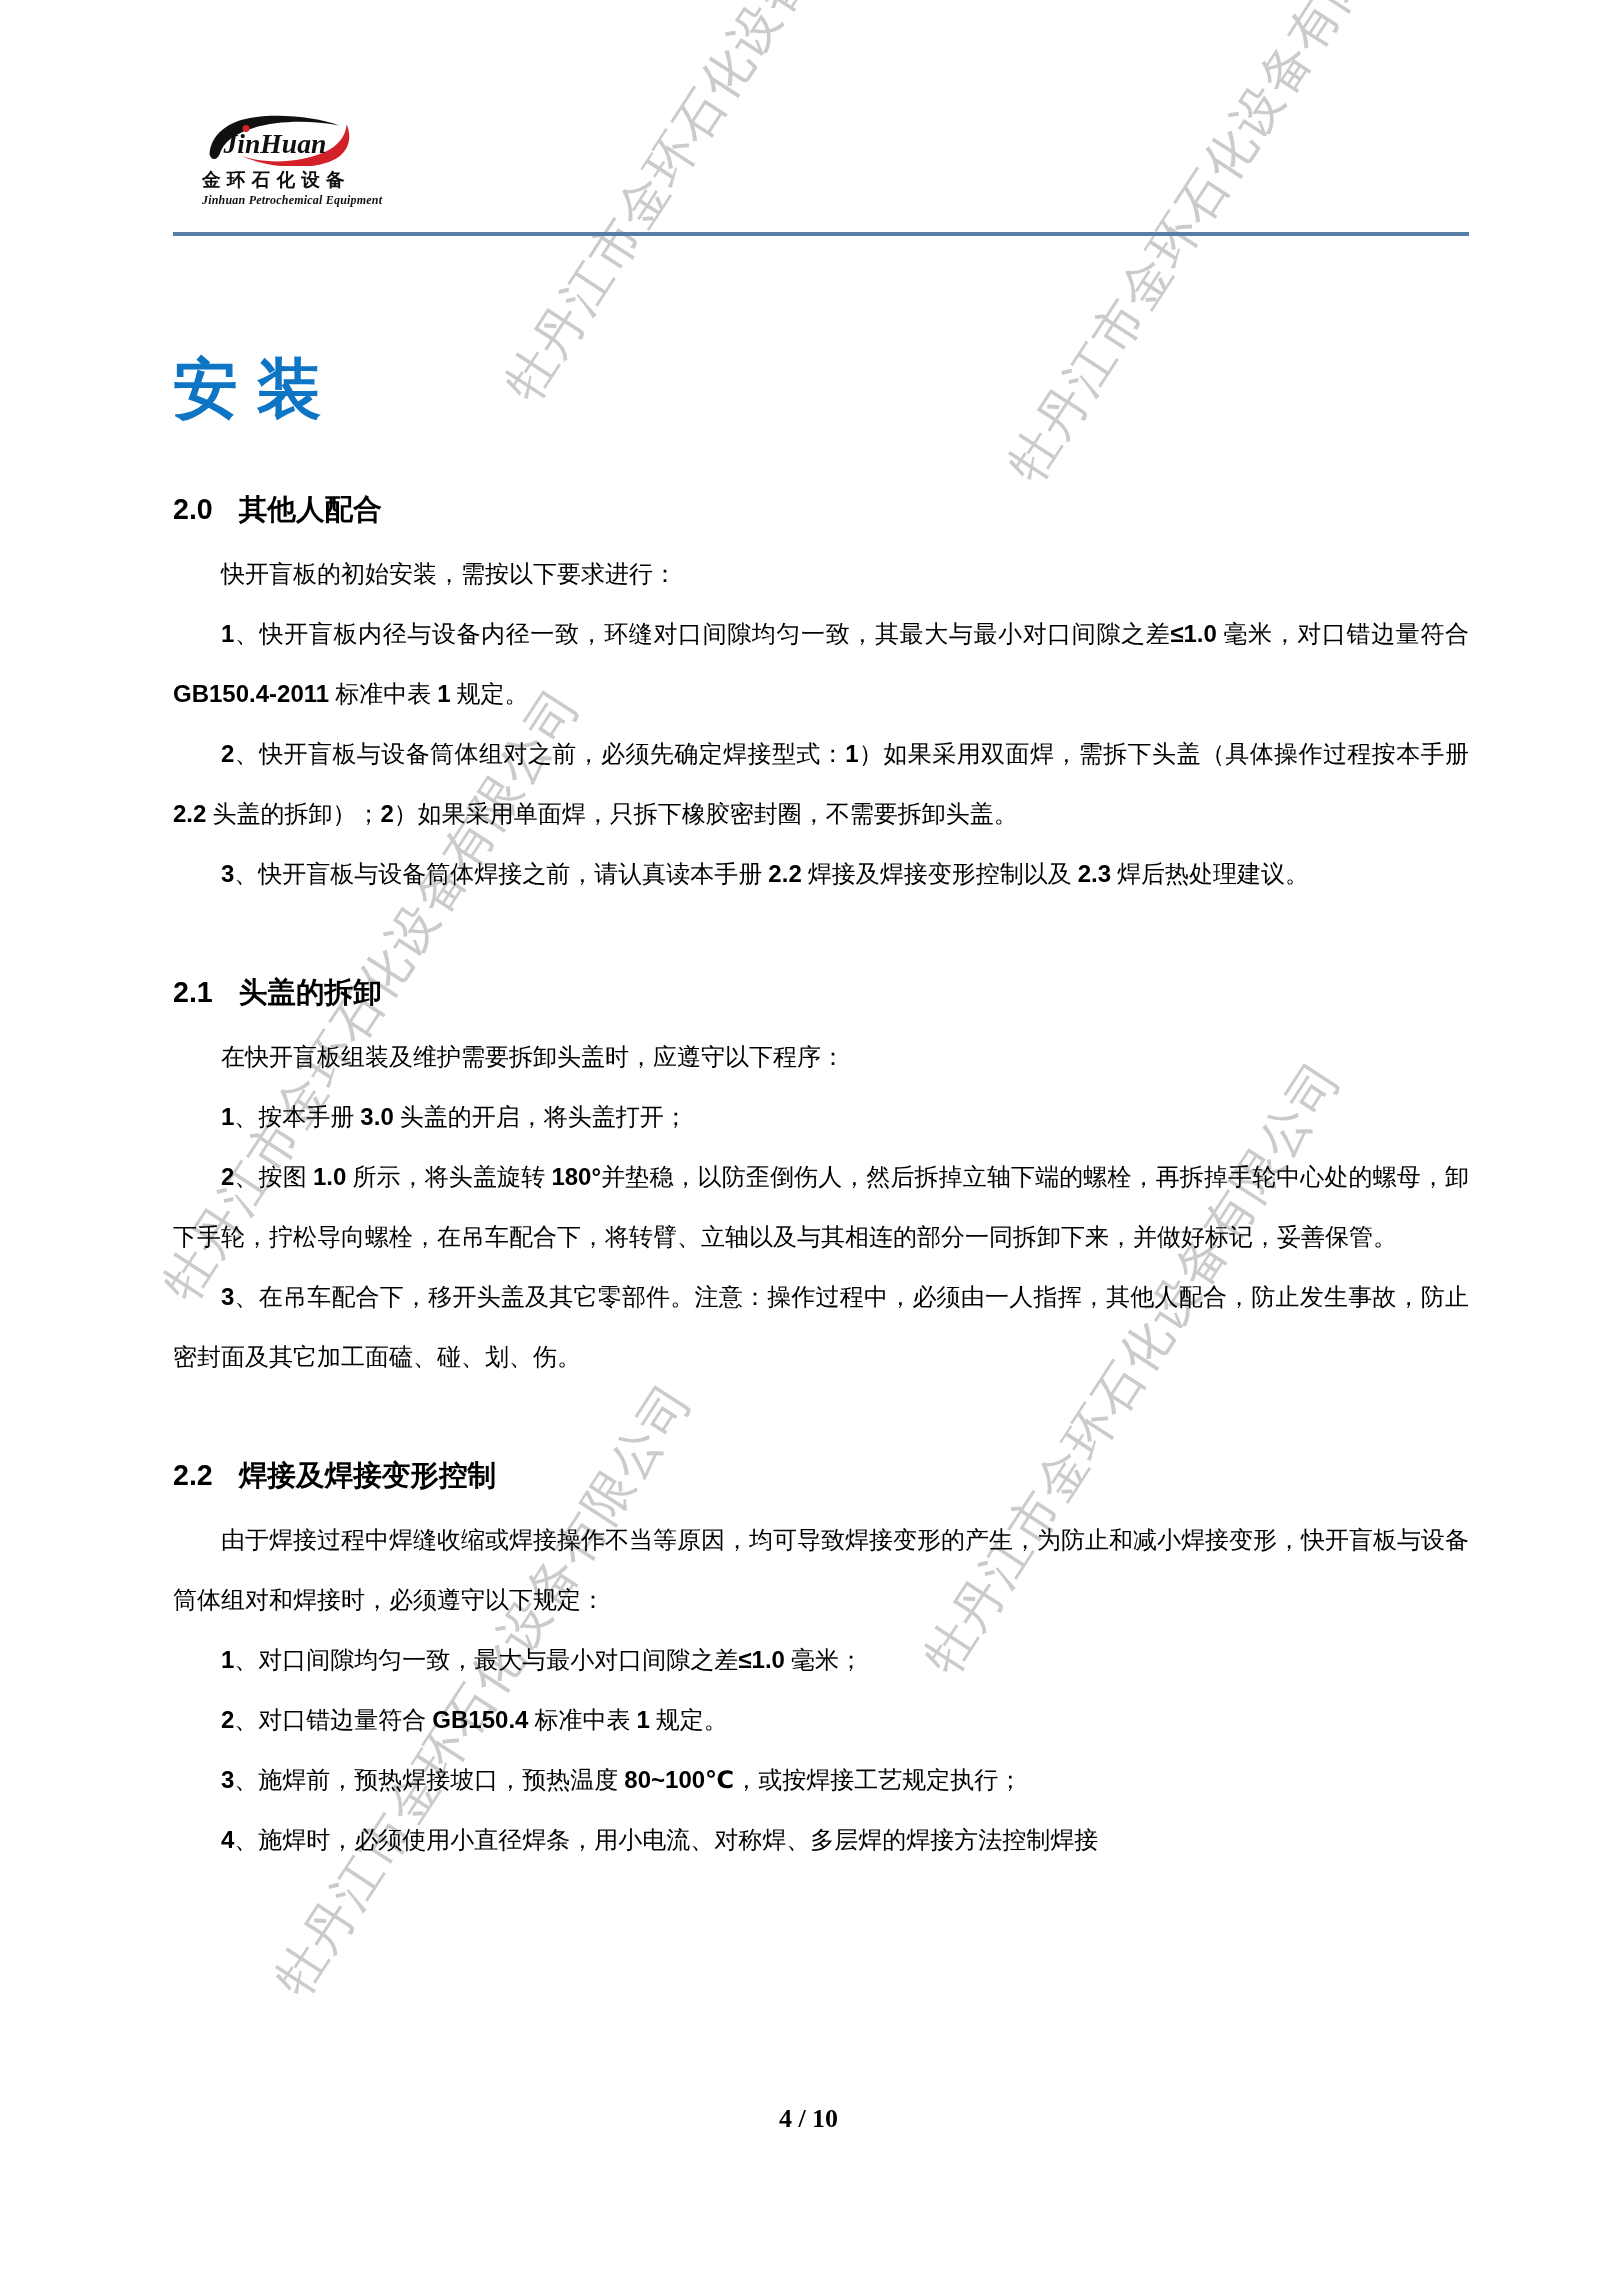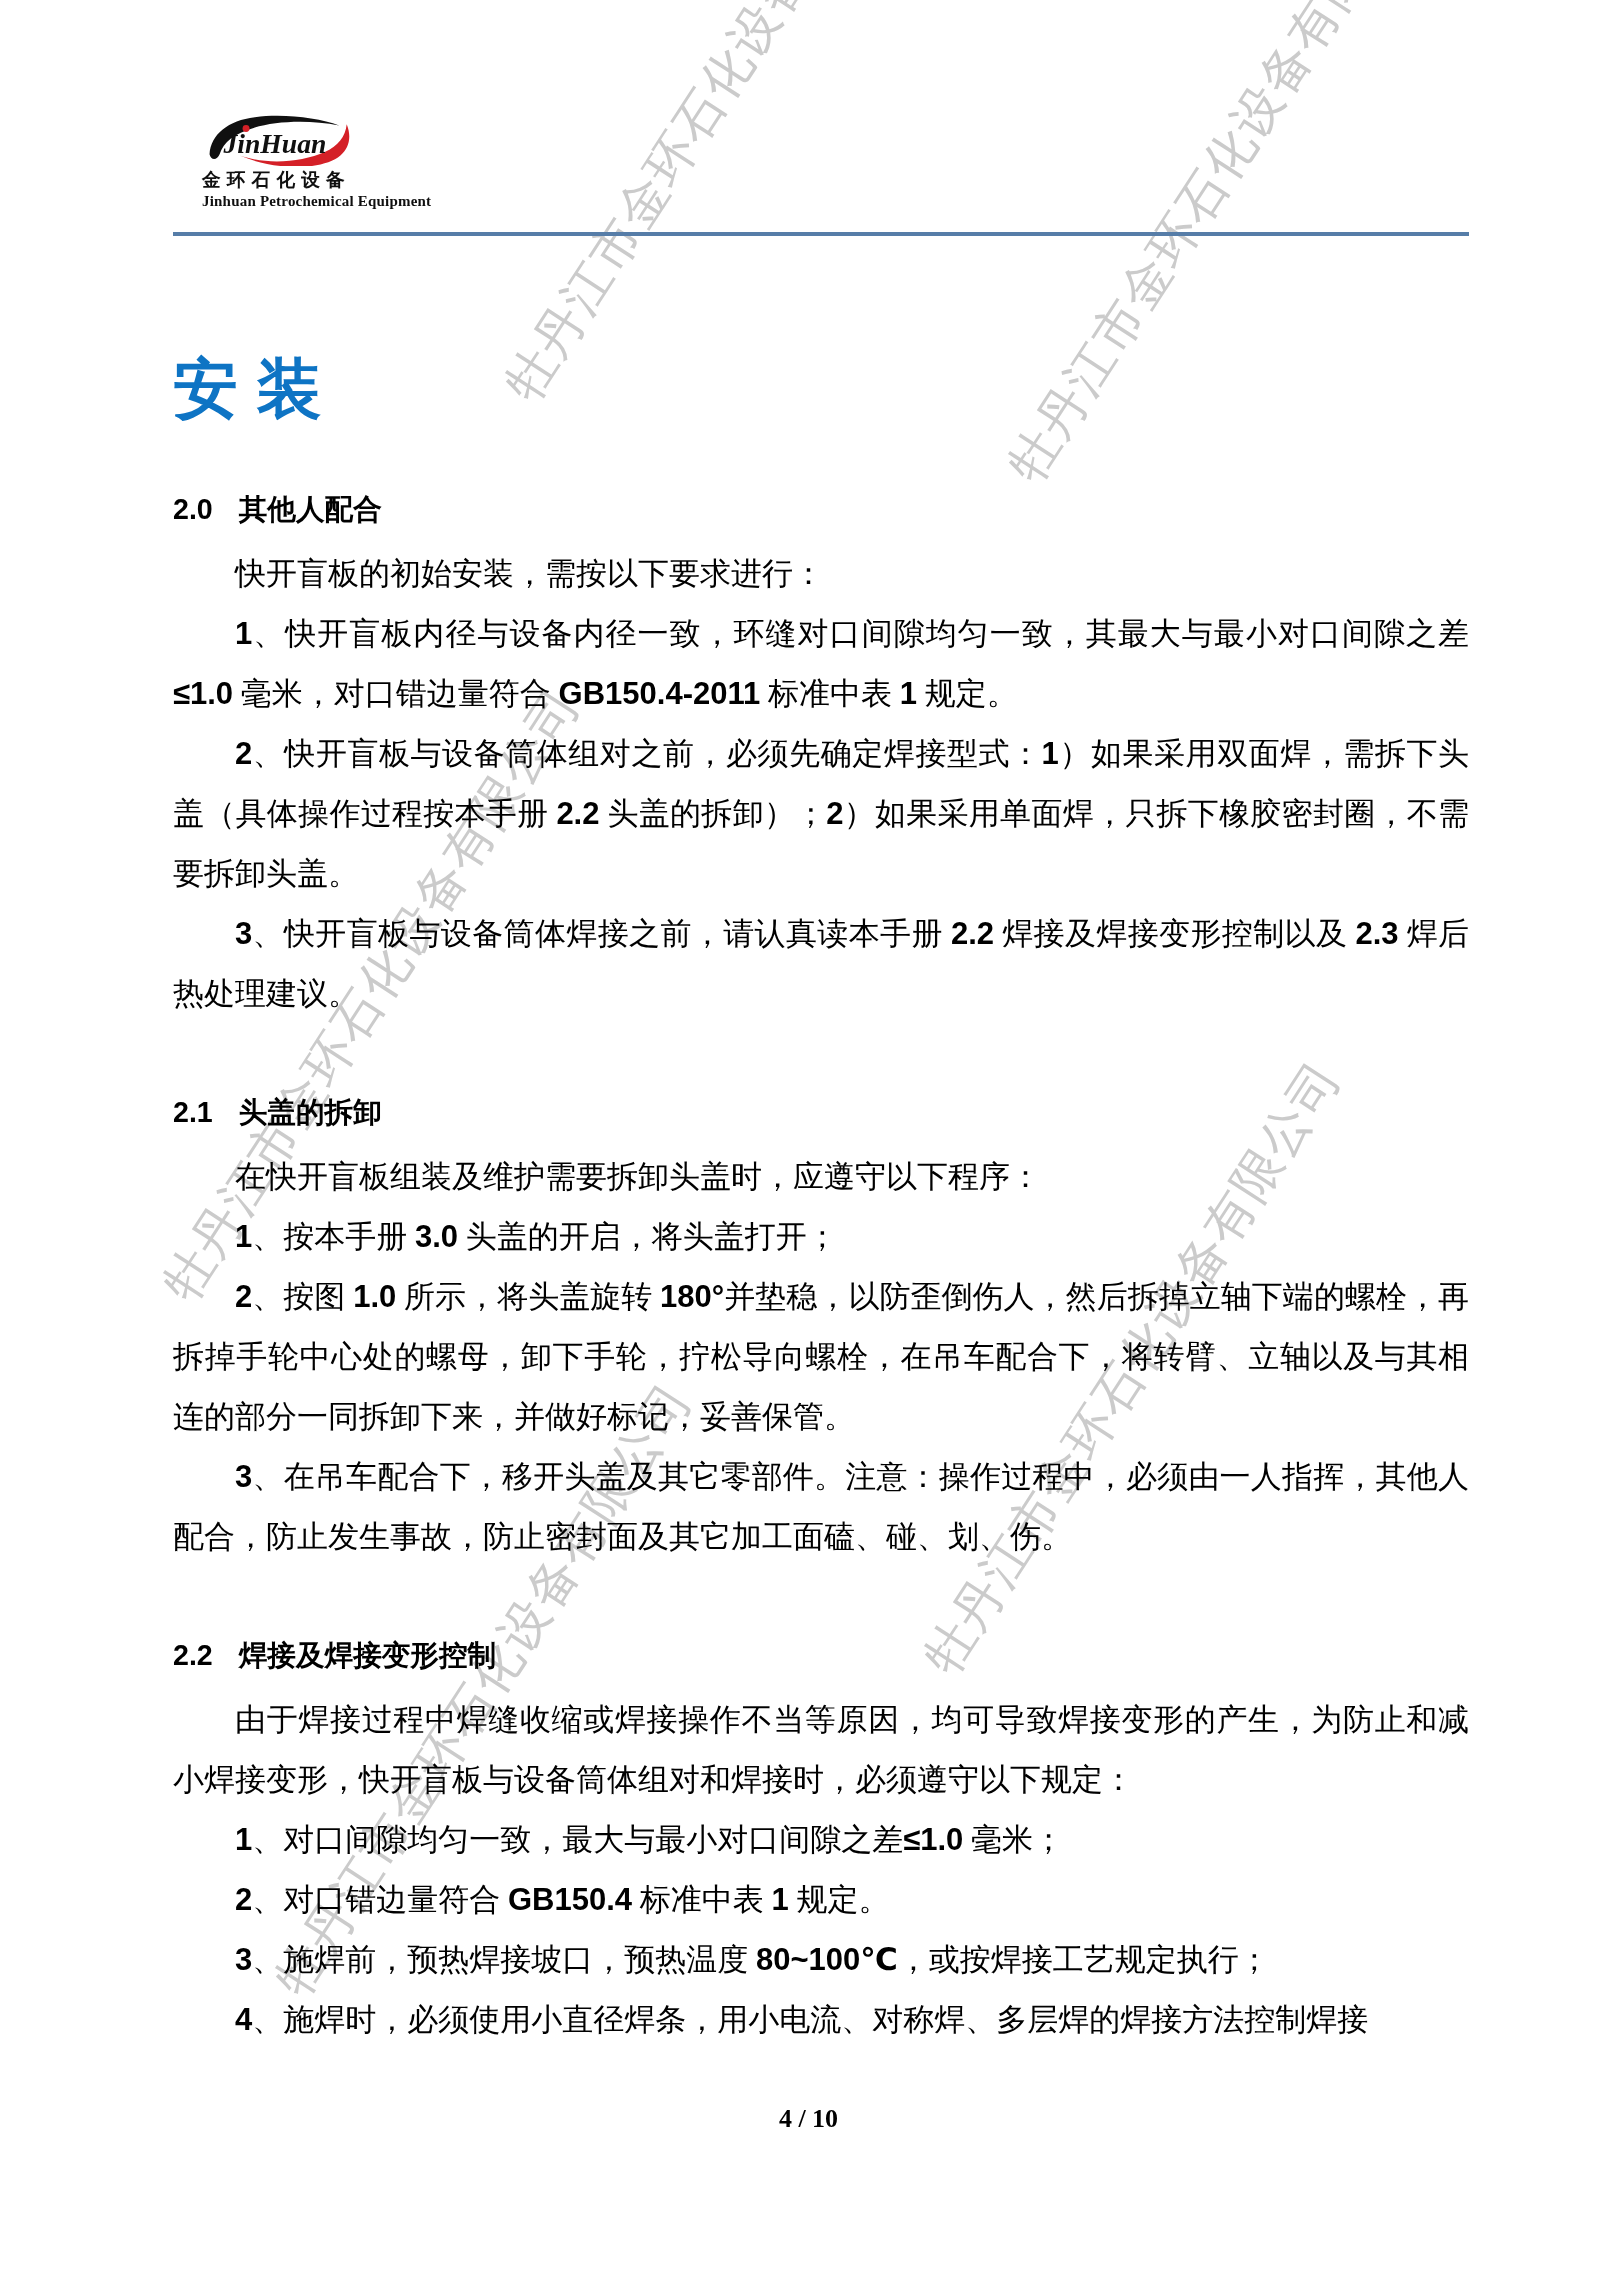--- a/index.html
+++ b/index.html
@@ -42,24 +42,25 @@
     font-family: "Liberation Sans", "DejaVu Sans", sans-serif;
     font-weight: bold;
     font-size: 18.6px;
     letter-spacing: 6.2px;
     white-space: nowrap;
     color: #101010;
   }
   .logo-en {
     font-family: "Liberation Serif", "DejaVu Serif", serif;
     font-weight: bold;
-    font-size: 15px;
+    font-size: 12px;
     letter-spacing: 0.2px;
     white-space: nowrap;
     color: #101010;
+    font-style: italic;
   }
   .header-title {
     position: absolute;
     left: 540px;
     top: 185px;
     width: 929px;
     display: flex;
     justify-content: space-between;
     align-items: baseline;
     z-index: 2;
@@ -103,21 +104,21 @@
     font-weight: bold;
     font-size: 28.6px;
     line-height: 60px;
     color: #000000;
   }
   h2.sec-heading .h2-title { margin-left: 26px; }
   .paras { margin-top: 5px; }
   .paras p {
     margin: 0;
     text-indent: 2em;
-    font-size: 31px;
+    font-size: 24px;
     line-height: 60px;
     text-align: justify;
     color: #000000;
   }
   .lat {
     font-family: "Liberation Sans", "DejaVu Sans", sans-serif;
     font-weight: bold;
   }
 
   

